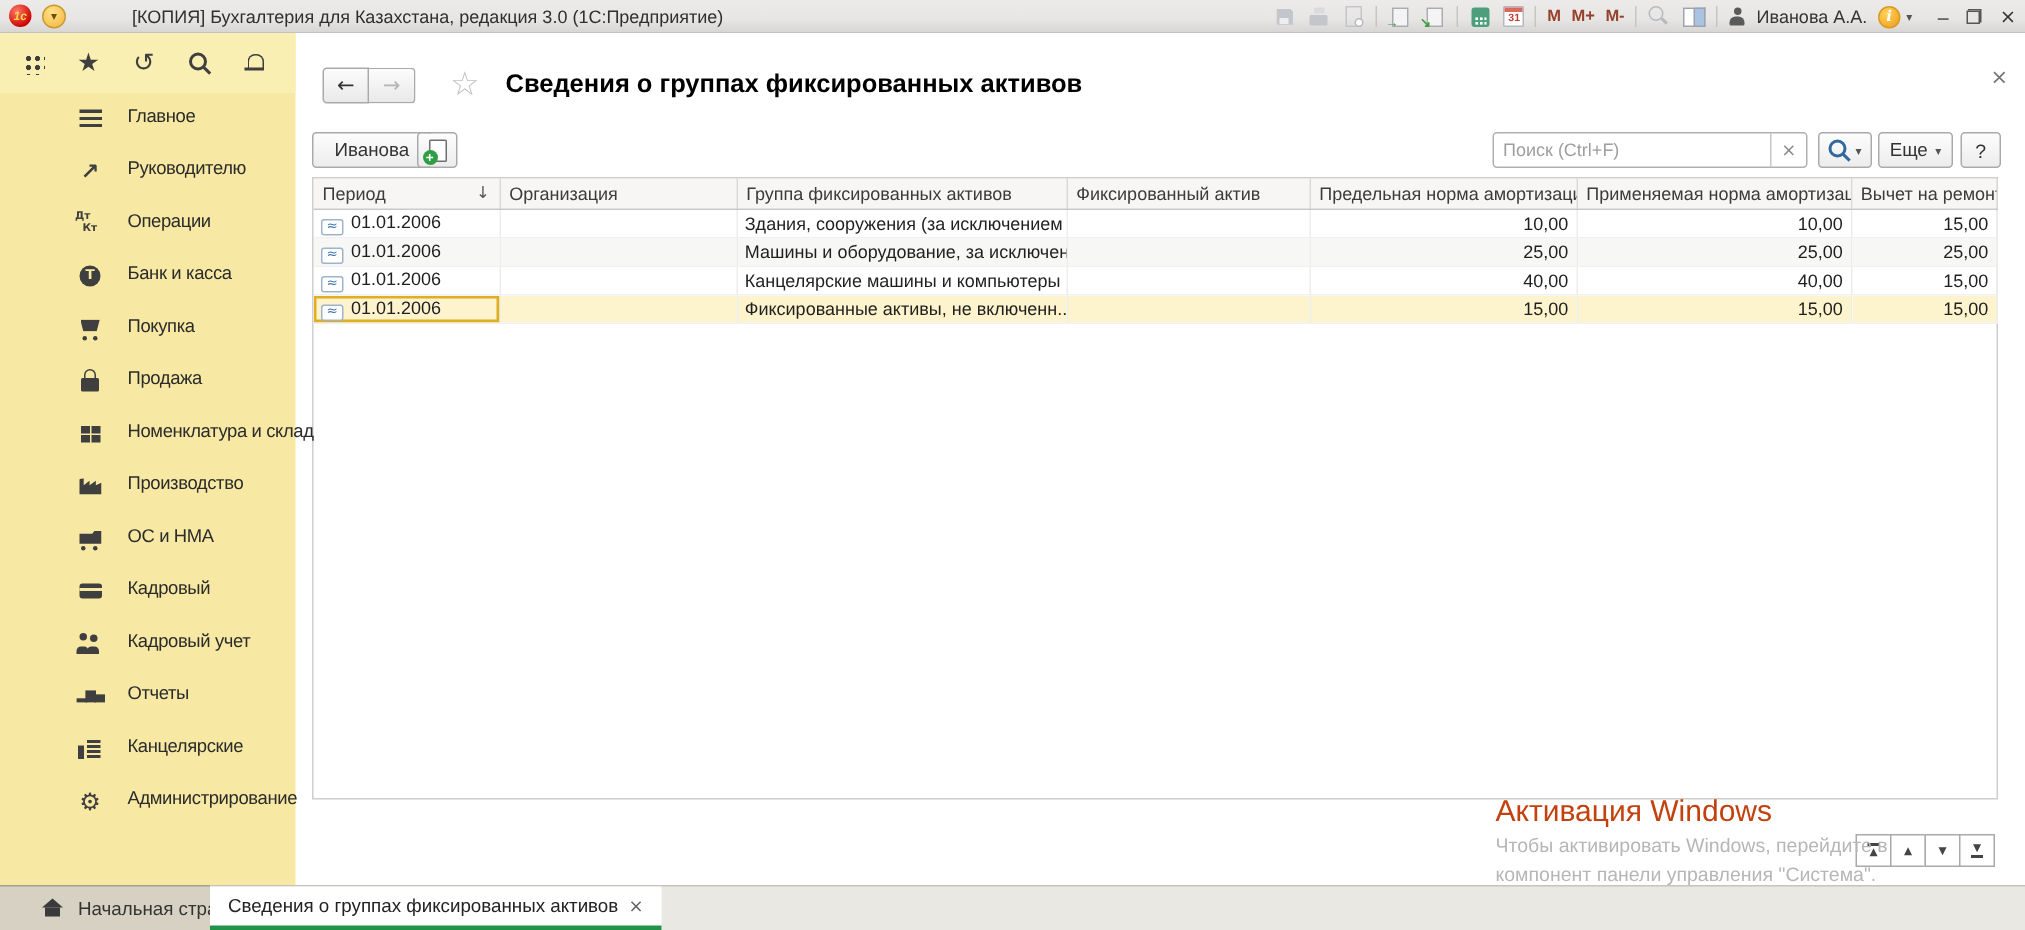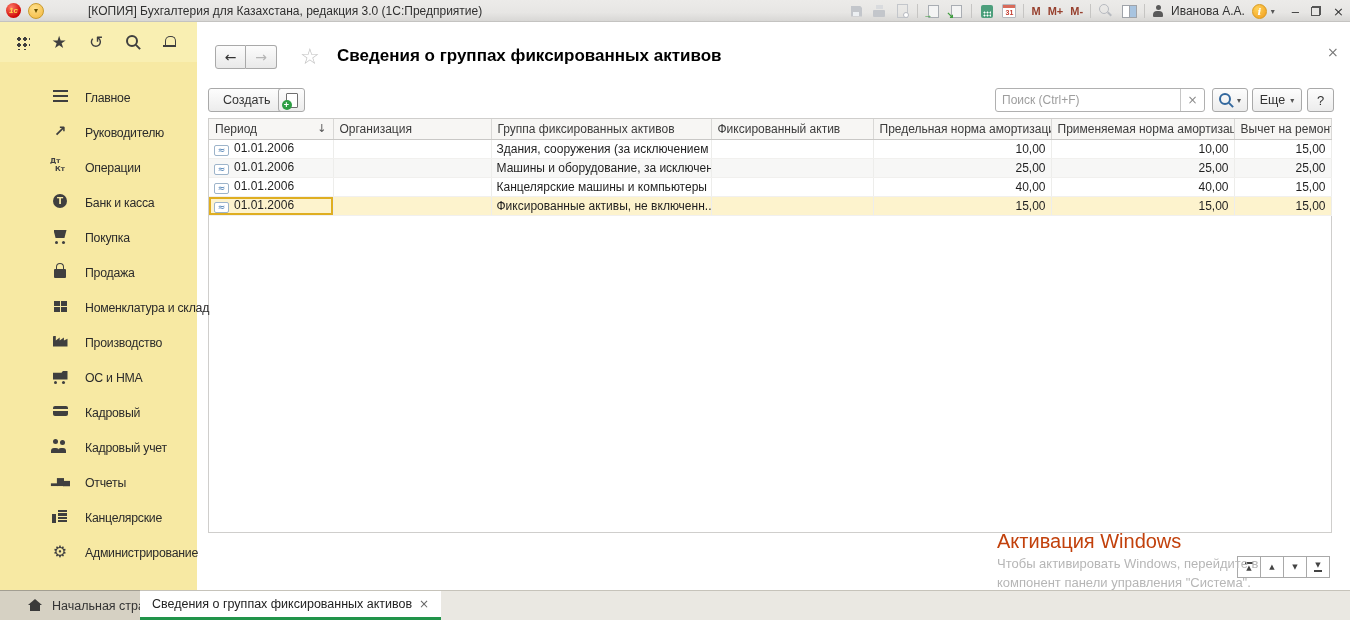--- a/index.html
+++ b/index.html
@@ -72,21 +72,21 @@
   .icon-apps-grid::before{content:"";width:15px;height:15px;
     background:radial-gradient(circle,#3f3f3f 1.7px,transparent 1.9px);background-size:6px 6px;background-position:1px 1px}
   .mag{position:relative;width:15px;height:15px;--c:#3f3f3f}
   .mag::before{content:"";position:absolute;top:0;left:0;width:8px;height:8px;border:2px solid var(--c);border-radius:50%}
   .mag::after{content:"";position:absolute;width:6px;height:2px;background:var(--c);transform:rotate(45deg);left:9px;top:11px}
   .icon-bell-shape{position:relative;width:15px;height:15px}
   .icon-bell-shape::before{content:"";position:absolute;top:1px;left:2.5px;width:9px;height:9px;
     border:1.7px solid #3f3f3f;border-bottom:none;border-radius:5px 5px 0 0}
   .icon-bell-shape::after{content:"";position:absolute;bottom:3px;left:0.5px;width:13px;height:1.8px;background:#3f3f3f}
   .sidebar-menu{padding-top:8px}
-  .sb-item{height:35px;display:flex;align-items:flex-end;padding-left:50px;cursor:default}
+  .sb-item{height:35px;display:flex;align-items:flex-start;padding-left:50px;cursor:default}
   .sb-icon{width:20px;height:18px;flex:0 0 20px;margin-right:15px;position:relative;display:inline-flex;
     align-items:center;justify-content:center;color:#3f3f3f;font-family:"DejaVu Sans",sans-serif}
   .sb-label{font-size:12.3px;letter-spacing:-0.25px;color:#2b2b2b;white-space:nowrap}
   .icon-menu-lines::before{content:"";width:15px;height:12px;
     background:repeating-linear-gradient(to bottom,#3f3f3f 0 2.2px,transparent 2.2px 4.9px)}
   .icon-trend-chart::before{content:"↗";font-size:15px;font-weight:bold}
   .icon-dt-kt{flex-direction:column;align-items:flex-start;justify-content:center;font-size:7px;font-weight:bold;line-height:1.1}
   .icon-dt-kt::before{content:"Дт"}
   .icon-dt-kt::after{content:"Кт";margin-left:5px}
   .icon-coin::before{content:"Т";width:14px;height:14px;border-radius:50%;background:#3f3f3f;color:var(--sidebar-bg);
@@ -328,21 +328,21 @@
 
   <div class="main">
     <div class="nav-group">
       <button class="nav-btn back">←</button>
       <button class="nav-btn fwd">→</button>
     </div>
     <span class="fav-star">☆</span>
     <h1 class="form-title">Сведения о группах фиксированных активов</h1>
     <span class="form-close">×</span>
 
-    <button class="btn btn-create">Создать</button>
+    <button class="btn btn-create">Иванова</button>
     <button class="btn btn-newdoc">
         <span class="icon-new-doc"></span>
       </button>
 
     <div class="search-box">
       <input placeholder="Поиск (Ctrl+F)" style="">
       <span class="search-clear">×</span>
     </div>
     <button class="btn btn-search">
       <span class="mag"></span>

